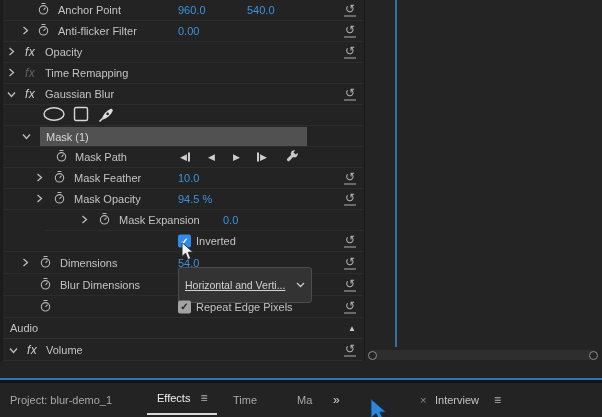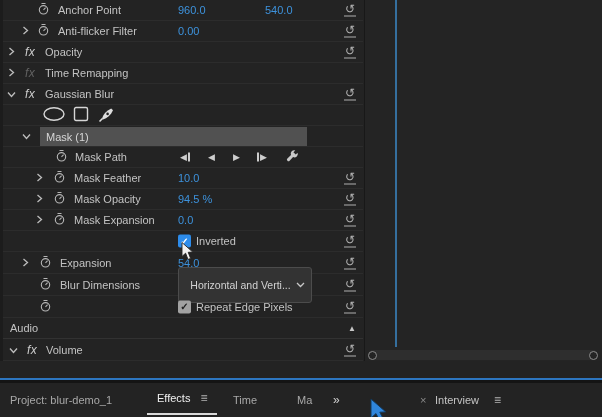--- a/index.html
+++ b/index.html
@@ -3,38 +3,38 @@
 <meta charset="utf-8">
 <style>
   * { margin:0; padding:0; box-sizing:border-box; }
   body { background:#000; }
   #app {
     position:relative; width:602px; height:417px; overflow:hidden;
     background:#232323; font-family:"Liberation Sans", sans-serif;
     font-size:11px; color:#c3c3c3; -webkit-font-smoothing:antialiased;
   }
   
-  #left-panel { position:absolute; left:0; top:0; width:363px; height:361px; background:#232323;text-align:center; }
+  #left-panel { position:absolute; left:0; top:0; width:363px; height:361px; background:#232323; }
   .row { position:absolute; left:0; width:363px; height:21px; border-bottom:1px solid rgba(255,255,255,0.045); }
   .ri { position:absolute; top:50%; transform:translateY(-50%); white-space:nowrap; }
   .lbl { color:#c3c3c3; }
   .val { color:#3d92dc; }
   .fx { font-style:italic; font-size:12px; color:#cdcdcd; letter-spacing:0.5px; }
   .fx.dim { color:#626262; }
   .reset { color:#b0b0b0; font-size:12px; line-height:11px; border-bottom:1px solid #b0b0b0; padding:0 1px 1px 1px; }
   .mask-hl { position:absolute; left:40px; top:1px; width:267px; height:19px; background:#515151; }
   .tri { color:#cdcdcd; font-size:9px; line-height:9px; }
   .bar { display:inline-block; width:2px; height:9px; background:#cdcdcd; vertical-align:middle; }
   .stepbtn { display:inline-flex; align-items:center; gap:1px; }
   .cb { width:13px; height:13px; border-radius:2px; display:flex; align-items:center; justify-content:center; font-size:10px; font-weight:bold; line-height:1; }
   .cb-blue { background:#2d8ceb; color:#fff; }
   .cb-gray { background:#a2a2a2; color:#1d1d1d; }
   .dropdown { position:absolute; top:50%; transform:translateY(-50%); left:178px; width:134px; height:17px;
     background:#333333; border:1px solid #4c4c4c; border-radius:3px;
-    display:flex; align-items:center; padding:17px 6px; color:#d2d2d2; font-size:10.5px; }
+    display:flex; align-items:center; padding:17px 6px; color:#d2d2d2; font-size:10.5px;text-decoration:underline; }
   .dropdown .dd-label { flex:1; overflow:hidden; white-space:nowrap; }
   .section-row { background:#232323; border-bottom:1px solid rgba(255,255,255,0.07); }
   #left-edge-strip { position:absolute; left:0; top:0; width:3px; height:361px; background:#1c1c1c; }
   
   #right-region { position:absolute; left:364px; top:0; width:238px; height:361px; background:#242424; border-left:1px solid #181818; }
   #playhead-line { position:absolute; left:30px; top:0; width:2px; height:347px; background:#356f9e; }
   #timeline-scrollbar { position:absolute; left:3px; top:350px; width:230px; height:10px; background:#2e2e2e; border-radius:5px; }
   .scroll-handle { position:absolute; top:0.5px; width:9px; height:9px; border-radius:50%; border:1.5px solid #8c8c8c; background:#242424; }
   
   #timecode-bar { position:absolute; left:0; top:361px; width:602px; height:17px; background:#1b1b1b; }
@@ -63,21 +63,21 @@
     <div class="row" style="top:0px;">
       <span class="ri" style="left:38px;">
         <svg width="11" height="13" viewBox="0 0 11 13">
             <line x1="3.5" y1="1" x2="7.5" y2="1" stroke="#b5b5b5" stroke-width="1.2"></line>
             <circle cx="5.5" cy="7.3" r="4.2" fill="none" stroke="#b5b5b5" stroke-width="1.1"></circle>
             <line x1="5.5" y1="7.3" x2="7.6" y2="5.2" stroke="#b5b5b5" stroke-width="1.1"></line>
           </svg>
       </span>
       <span class="ri lbl" style="left:58px;">Anchor Point</span>
       <span class="ri val" style="left:178px;">960.0</span>
-      <span class="ri val" style="left:232px;padding-left:33px;">540.0</span>
+      <span class="ri val" style="left:214px;padding-left:33px;">540.0</span>
       <span class="ri reset" style="left:344px;">↺</span>
     </div>
 
     <div class="row" style="top:21px;">
       <span class="ri" style="left:22px;">
         <svg width="7" height="9" viewBox="0 0 7 9">
             <path d="M1.5 1 L5.5 4.5 L1.5 8" fill="none" stroke="#bdbdbd" stroke-width="1.3"></path>
           </svg>
       </span>
       <span class="ri" style="left:38px;">
@@ -214,21 +214,21 @@
             <line x1="3.5" y1="1" x2="7.5" y2="1" stroke="#b5b5b5" stroke-width="1.2"></line>
             <circle cx="5.5" cy="7.3" r="4.2" fill="none" stroke="#b5b5b5" stroke-width="1.1"></circle>
             <line x1="5.5" y1="7.3" x2="7.6" y2="5.2" stroke="#b5b5b5" stroke-width="1.1"></line>
           </svg>
       </span>
       <span class="ri lbl" style="left:74px;">Mask Opacity</span>
       <span class="ri val" style="left:178px;">94.5 %</span>
       <span class="ri reset" style="left:344px;">↺</span>
     </div>
 
-    <div class="row" style="top:210px;">
+    <div class="row" style="top:210px;margin-left:45px;">
       <span class="ri" style="left:36px;">
         <svg width="7" height="9" viewBox="0 0 7 9">
             <path d="M1.5 1 L5.5 4.5 L1.5 8" fill="none" stroke="#bdbdbd" stroke-width="1.3"></path>
           </svg>
       </span>
       <span class="ri" style="left:54px;">
         <svg width="11" height="13" viewBox="0 0 11 13">
             <line x1="3.5" y1="1" x2="7.5" y2="1" stroke="#b5b5b5" stroke-width="1.2"></line>
             <circle cx="5.5" cy="7.3" r="4.2" fill="none" stroke="#b5b5b5" stroke-width="1.1"></circle>
             <line x1="5.5" y1="7.3" x2="7.6" y2="5.2" stroke="#b5b5b5" stroke-width="1.1"></line>
@@ -253,21 +253,21 @@
             <path d="M1.5 1 L5.5 4.5 L1.5 8" fill="none" stroke="#bdbdbd" stroke-width="1.3"></path>
           </svg>
       </span>
       <span class="ri" style="left:40px;">
         <svg width="11" height="13" viewBox="0 0 11 13">
             <line x1="3.5" y1="1" x2="7.5" y2="1" stroke="#b5b5b5" stroke-width="1.2"></line>
             <circle cx="5.5" cy="7.3" r="4.2" fill="none" stroke="#b5b5b5" stroke-width="1.1"></circle>
             <line x1="5.5" y1="7.3" x2="7.6" y2="5.2" stroke="#b5b5b5" stroke-width="1.1"></line>
           </svg>
       </span>
-      <span class="ri lbl" style="left:60px;">Expansion</span>
+      <span class="ri lbl" style="left:60px;">Dimensions</span>
       <span class="ri val" style="left:178px;">54.0</span>
       <span class="ri reset" style="left:344px;">↺</span>
     </div>
 
     <div class="row" style="top:274px; height:22px;">
       <span class="ri" style="left:40px;">
         <svg width="11" height="13" viewBox="0 0 11 13">
             <line x1="3.5" y1="1" x2="7.5" y2="1" stroke="#b5b5b5" stroke-width="1.2"></line>
             <circle cx="5.5" cy="7.3" r="4.2" fill="none" stroke="#b5b5b5" stroke-width="1.1"></circle>
             <line x1="5.5" y1="7.3" x2="7.6" y2="5.2" stroke="#b5b5b5" stroke-width="1.1"></line>

